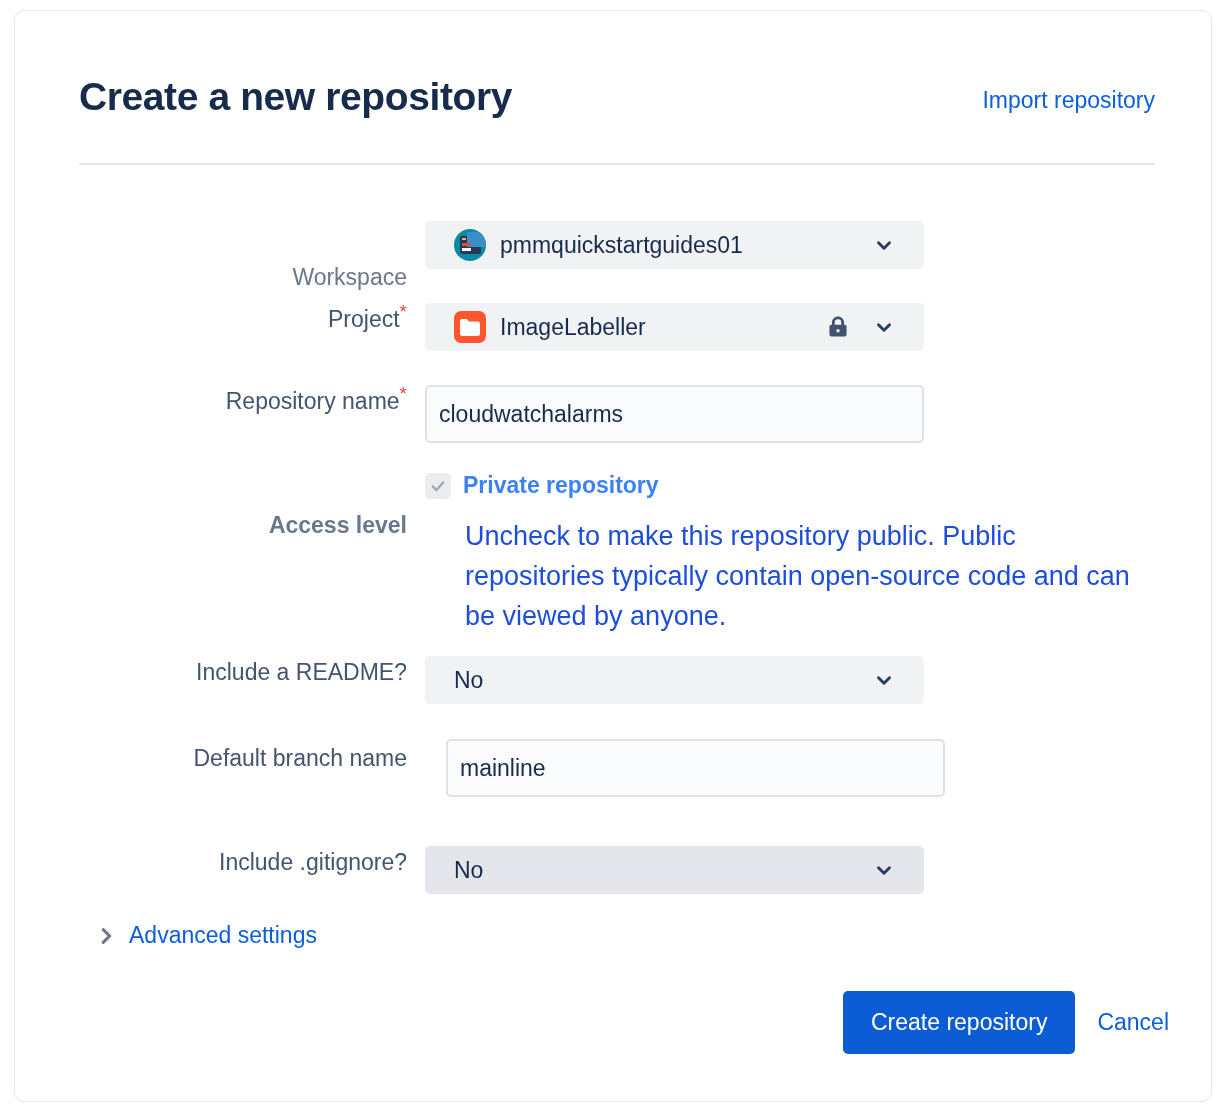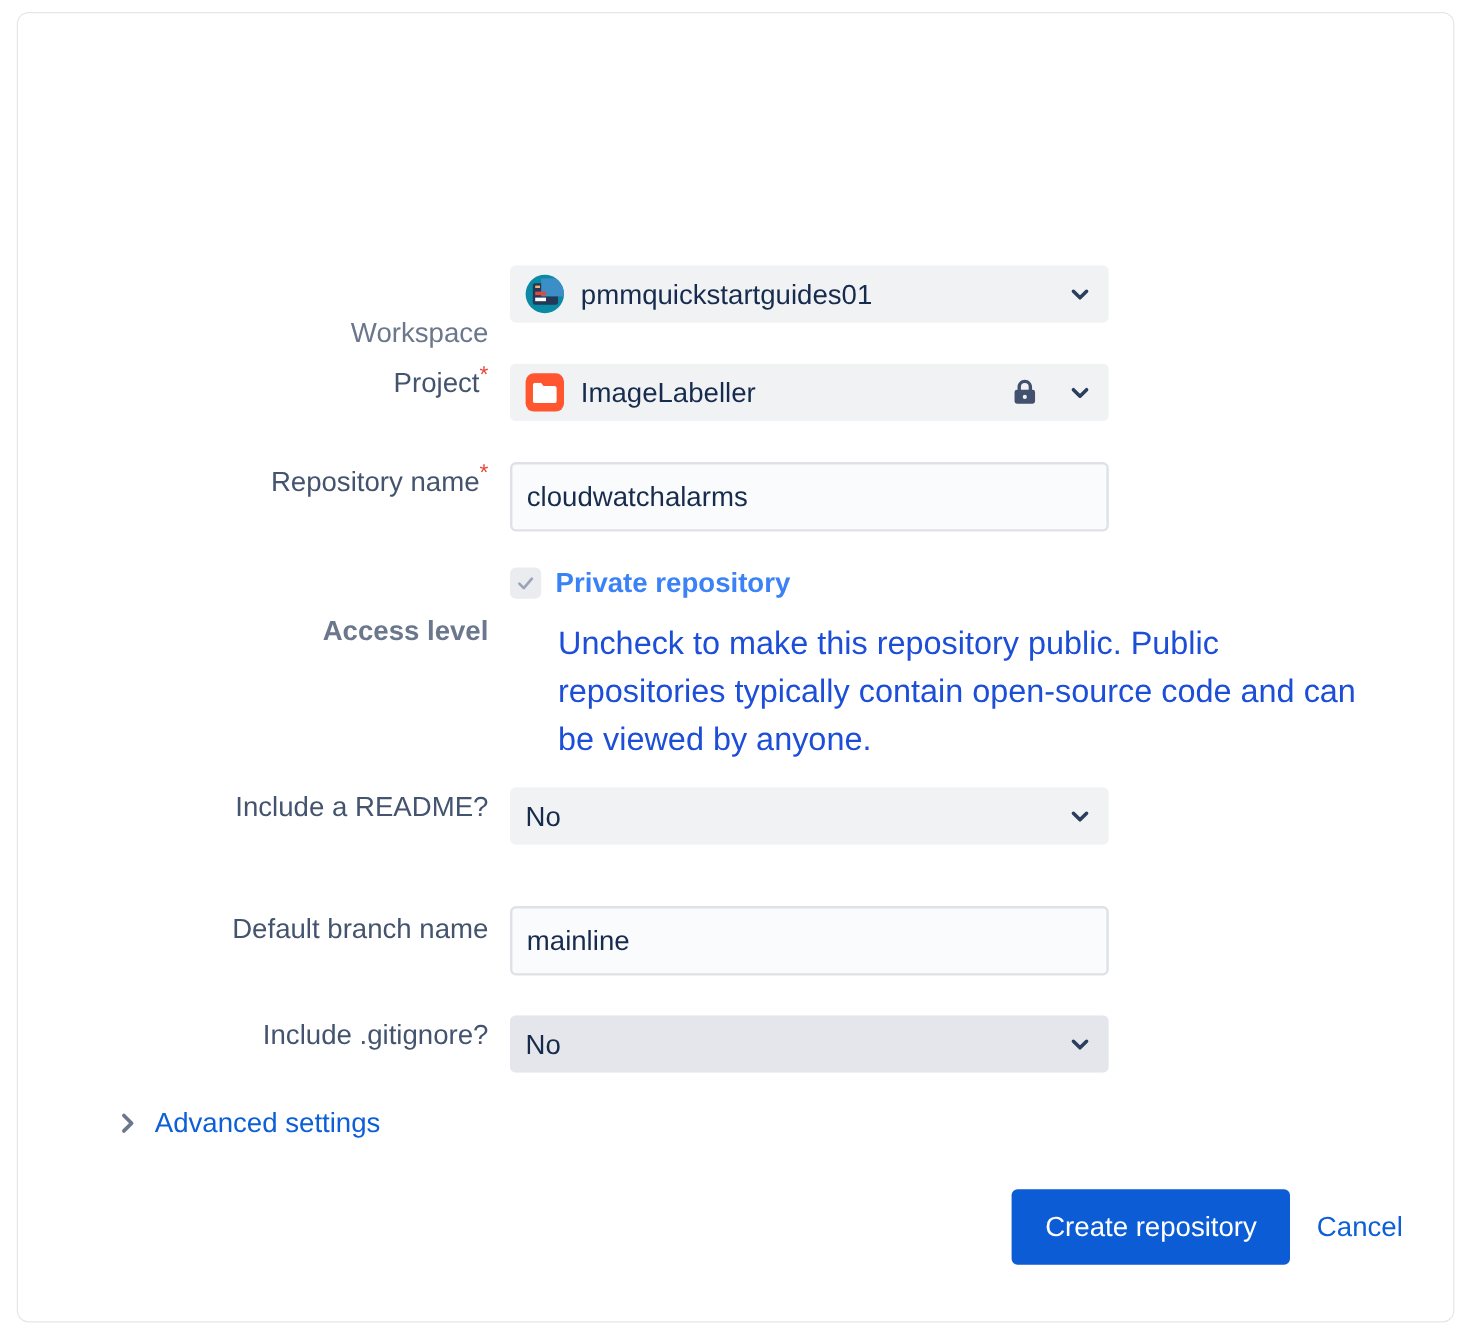--- a/index.html
+++ b/index.html
@@ -75,21 +75,21 @@
 
   
   .select {
     width: 499px;
     height: 48px;
     background: #F1F2F4;
     border: 1px solid transparent;
     border-radius: 5px;
     display: flex;
     align-items: center;
-    padding: 0 12px;
+    padding: 0 28px;
     cursor: pointer;
     font-size: 23px;
     color: #172B4D;
   }
   .select.hovered { background: #E4E6EB; }
   .select .value {
     flex: 1;
     white-space: nowrap;
     overflow: hidden;
     text-overflow: ellipsis;
@@ -251,20 +251,24 @@
     font-family: "Liberation Sans", sans-serif;
     cursor: pointer;
     padding: 0;
   }
 </style>
 </head>
 <body>
 
 <div class="card">
 
+  <div class="header">
+    <div class="page-title">Create a new repository</div>
+    <a class="import-link">Import repository</a>
+  </div>
 
   <div class="form">
 
     <div class="row" style="left:80px; top:210px;">
       <div class="label dim">Workspace</div>
       <div class="control">
         <div class="select">
           <span class="ws-avatar">
               <span class="win"></span>
             </span>
@@ -332,21 +336,21 @@
           <span class="value">No</span>
           <span class="chev">
             <svg viewBox="0 0 24 24" fill="none" stroke="currentColor" stroke-width="3.2" stroke-linecap="round" stroke-linejoin="round">
                 <path d="M6 9.5 L12 15.5 L18 9.5"></path>
               </svg>
           </span>
         </div>
       </div>
     </div>
 
-    <div class="row" style="left:80px; top:744px;">
+    <div class="row" style="left:80px; top:728px;gap:21px;">
       <div class="label" style="line-height:38px;">Default branch name</div>
       <div class="control">
         <div class="textinput">
           <span class="val">mainline</span>
         </div>
       </div>
     </div>
 
     <div class="row" style="left:80px; top:835px;">
       <div class="label">Include .gitignore?</div>

